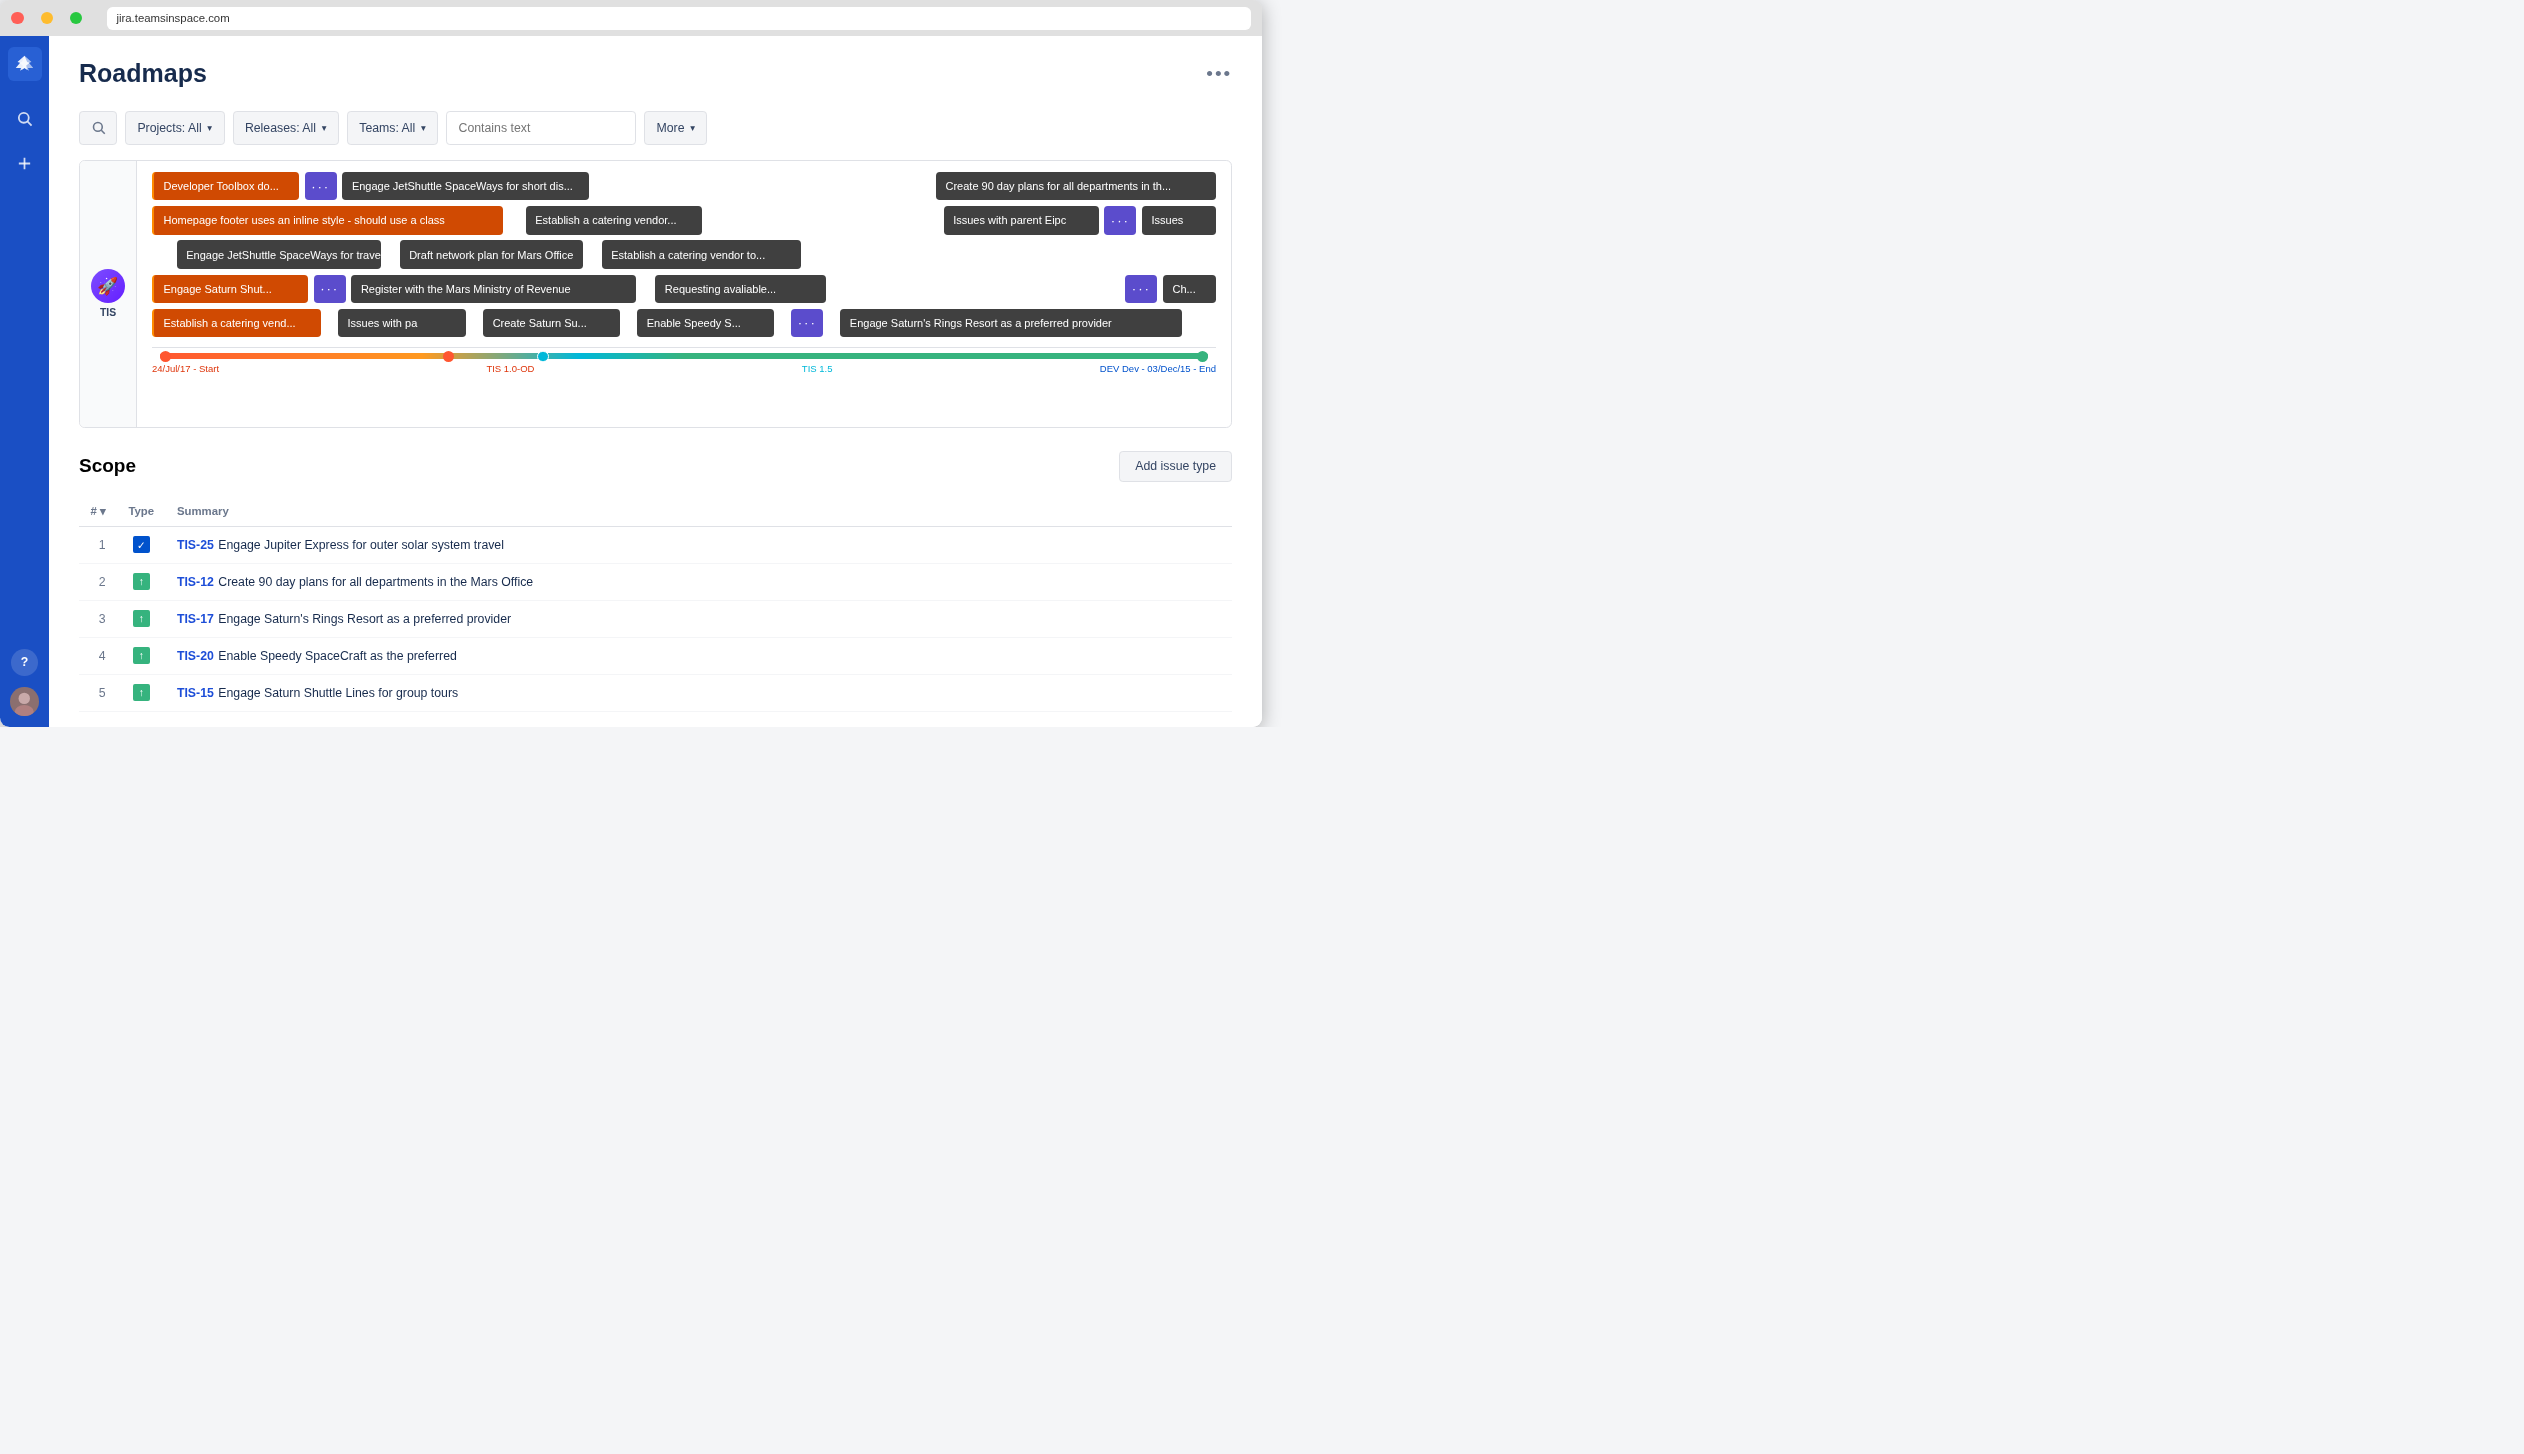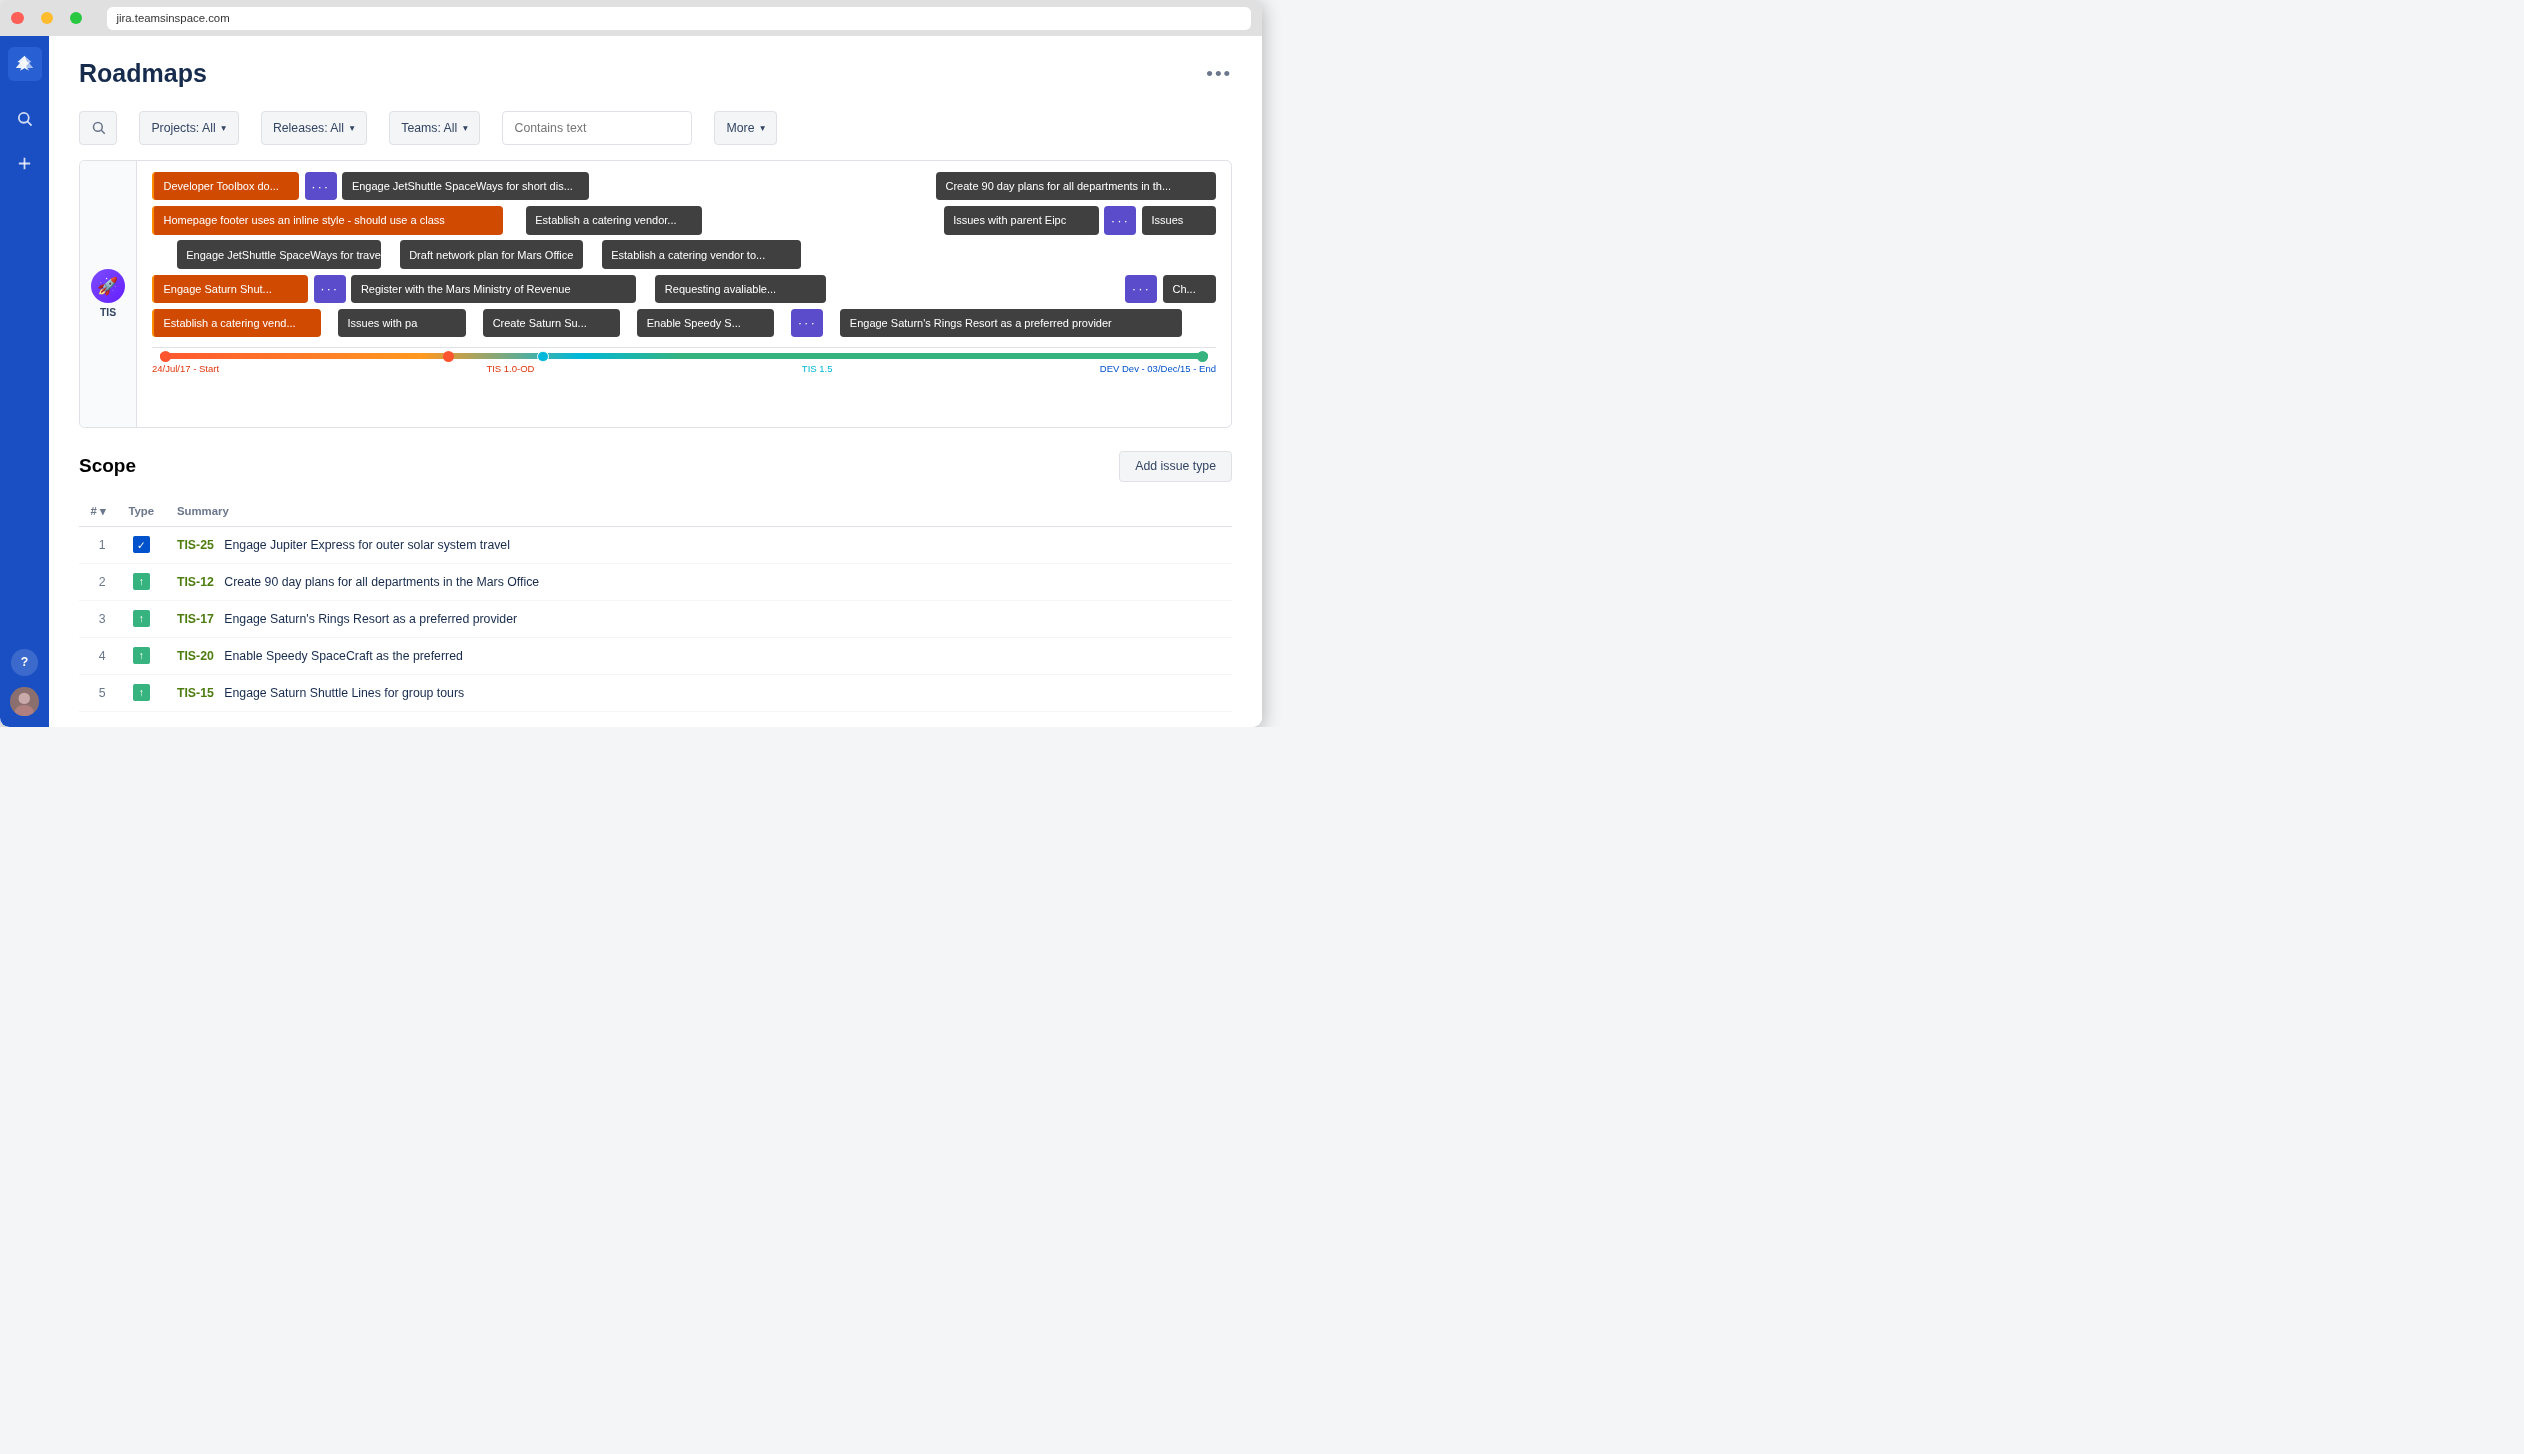--- a/index.html
+++ b/index.html
@@ -123,21 +123,21 @@
       font-size: 19px;
       cursor: pointer;
       letter-spacing: 1.9px;
     }
 
     
     .toolbar {
       display: flex;
       align-items: flex-start;
       padding: 7.6px 30px 15px;
-      gap: 22px;
+      gap: 8px;
       flex-wrap: wrap;
     }
 
     .toolbar-search {
       background: #f4f5f7;
       border: 0.9px solid #dfe1e6;
       border-radius: 3.8px;
       height: 34px;
       width: 38px;
       display: flex; align-items: center; justify-content: center;
@@ -359,24 +359,24 @@
       text-align: right;
       width: 38px;
     }
 
     .scope-table td.type-col {
       width: 47px;
       text-align: center;
     }
 
     .issue-link {
-      color: #4d7c0f;
+      color: #1d4ed8;
       font-weight: 600;
       text-decoration: none;
-      margin-right: 7px;
+      margin-right: 1px;
     }
 
     .issue-summary { color: #172b4d; }
 
     
     .checkbox-icon {
       width: 17px; height: 17px;
       border-radius: 1.9px;
       background: #0052cc;
       display: inline-flex; align-items: center; justify-content: center;

